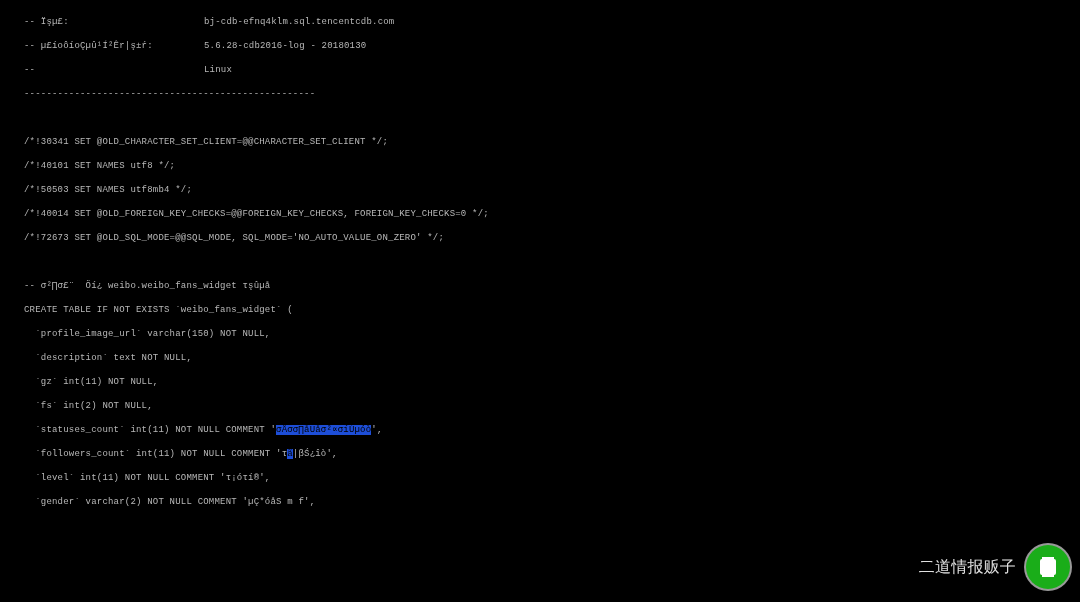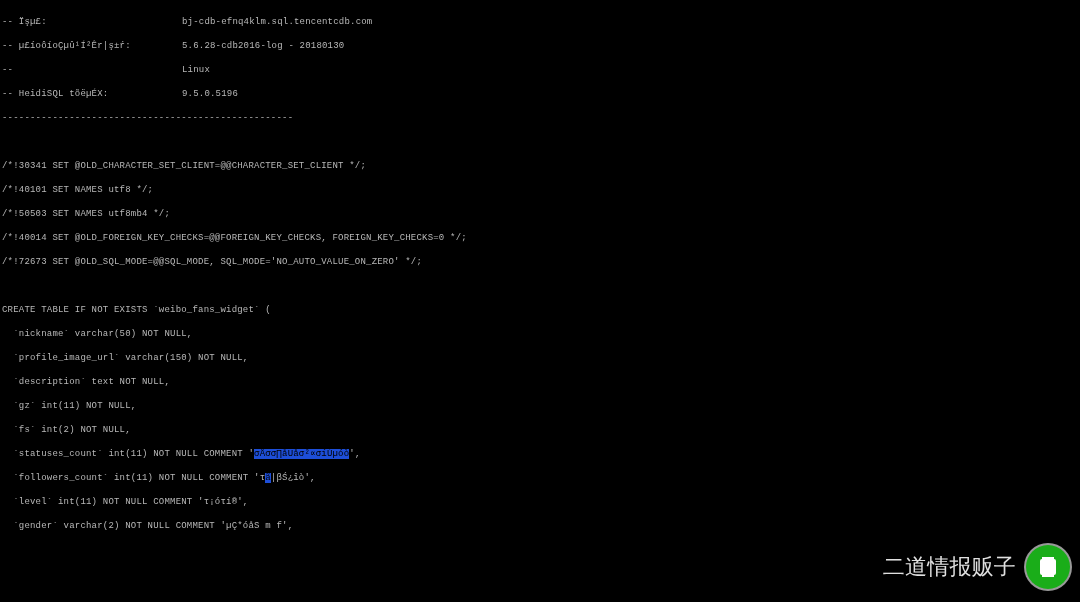--- a/index.html
+++ b/index.html
@@ -13,21 +13,21 @@
   }
   .terminal {
     position: relative;
     width: 1080px;
     height: 602px;
     background: #000;
     color: #b8b8b8;
     font-size: 9px;
     line-height: 12px;
     white-space: pre;
-    padding: 4px 2px;
+    padding: 4px 24px;
     box-sizing: border-box;
     letter-spacing: 0.2px;
   }
   .sel {
     background: #1d4ed8;
     color: #000;
   }
   .hdr-key { display: inline-block; width: 180px; }
   .hdr-val { white-space: pre; }
   .watermark {
@@ -38,21 +38,21 @@
     height: 70px;
     display: flex;
     align-items: center;
     justify-content: flex-end;
     padding-right: 10px;
     box-sizing: border-box;
     gap: 10px;
   }
   .wm-text {
     font-family: "PingFang SC","Microsoft YaHei",sans-serif;
-    font-size: 22px;
+    font-size: 16px;
     color: #e0e0e0;
     text-shadow: 0 0 4px rgba(0,0,0,0.8);
   }
   .wm-avatar {
     width: 44px;
     height: 44px;
     border-radius: 50%;
     background: #1aad19;
     display: flex;
     align-items: center;
@@ -69,31 +69,30 @@
   }
   .line { display:block; }
 </style>
 </head>
 <body>
 
 <div class="terminal">
 <span class="line"><span class="hdr-key">-- Ïşµ£:</span><span class="hdr-val">bj-cdb-efnq4klm.sql.tencentcdb.com</span></span>
 <span class="line"><span class="hdr-key">-- µ£íoôíoÇµû¹Í²Êr|ş±ŕ:</span><span class="hdr-val">5.6.28-cdb2016-log - 20180130</span></span>
 <span class="line"><span class="hdr-key">-- </span><span class="hdr-val">Linux</span></span>
-<span class="line"><span class="hdr-key">-- HeidiSQL tõëµÉX:</span><span class="hdr-val">9.5.0.5196</span></span>
 <span class="line">----------------------------------------------------</span>
 <span class="line"> </span>
 <span class="line">/*!30341 SET @OLD_CHARACTER_SET_CLIENT=@@CHARACTER_SET_CLIENT */;</span>
 <span class="line">/*!40101 SET NAMES utf8 */;</span>
 <span class="line">/*!50503 SET NAMES utf8mb4 */;</span>
 <span class="line">/*!40014 SET @OLD_FOREIGN_KEY_CHECKS=@@FOREIGN_KEY_CHECKS, FOREIGN_KEY_CHECKS=0 */;</span>
 <span class="line">/*!72673 SET @OLD_SQL_MODE=@@SQL_MODE, SQL_MODE='NO_AUTO_VALUE_ON_ZERO' */;</span>
 <span class="line"> </span>
+<span class="line">-- σ²∏σ£¨  Öí¿ weibo.weibo_fans_widget τşûµå</span>
 <span class="line">CREATE TABLE IF NOT EXISTS `weibo_fans_widget` (</span>
-<span class="line">  `nickname` varchar(50) NOT NULL,</span>
 <span class="line">  `profile_image_url` varchar(150) NOT NULL,</span>
 <span class="line">  `description` text NOT NULL,</span>
 <span class="line">  `gz` int(11) NOT NULL,</span>
 <span class="line">  `fs` int(2) NOT NULL,</span>
 <span class="line"><span>  `statuses_count` int(11) NOT NULL COMMENT '</span><span class="sel">σÅσσ∏åÜåσ²∝σíÚµóò</span><span>',</span></span>
 <span class="line"><span>  `followers_count` int(11) NOT NULL COMMENT 'τ</span><span class="sel">ã</span><span>|βŚ¿îò',</span></span>
 <span class="line">  `level` int(11) NOT NULL COMMENT 'τ¡óτí®',</span>
 <span class="line">  `gender` varchar(2) NOT NULL COMMENT 'µÇ*óåS m f',</span>
 
 

